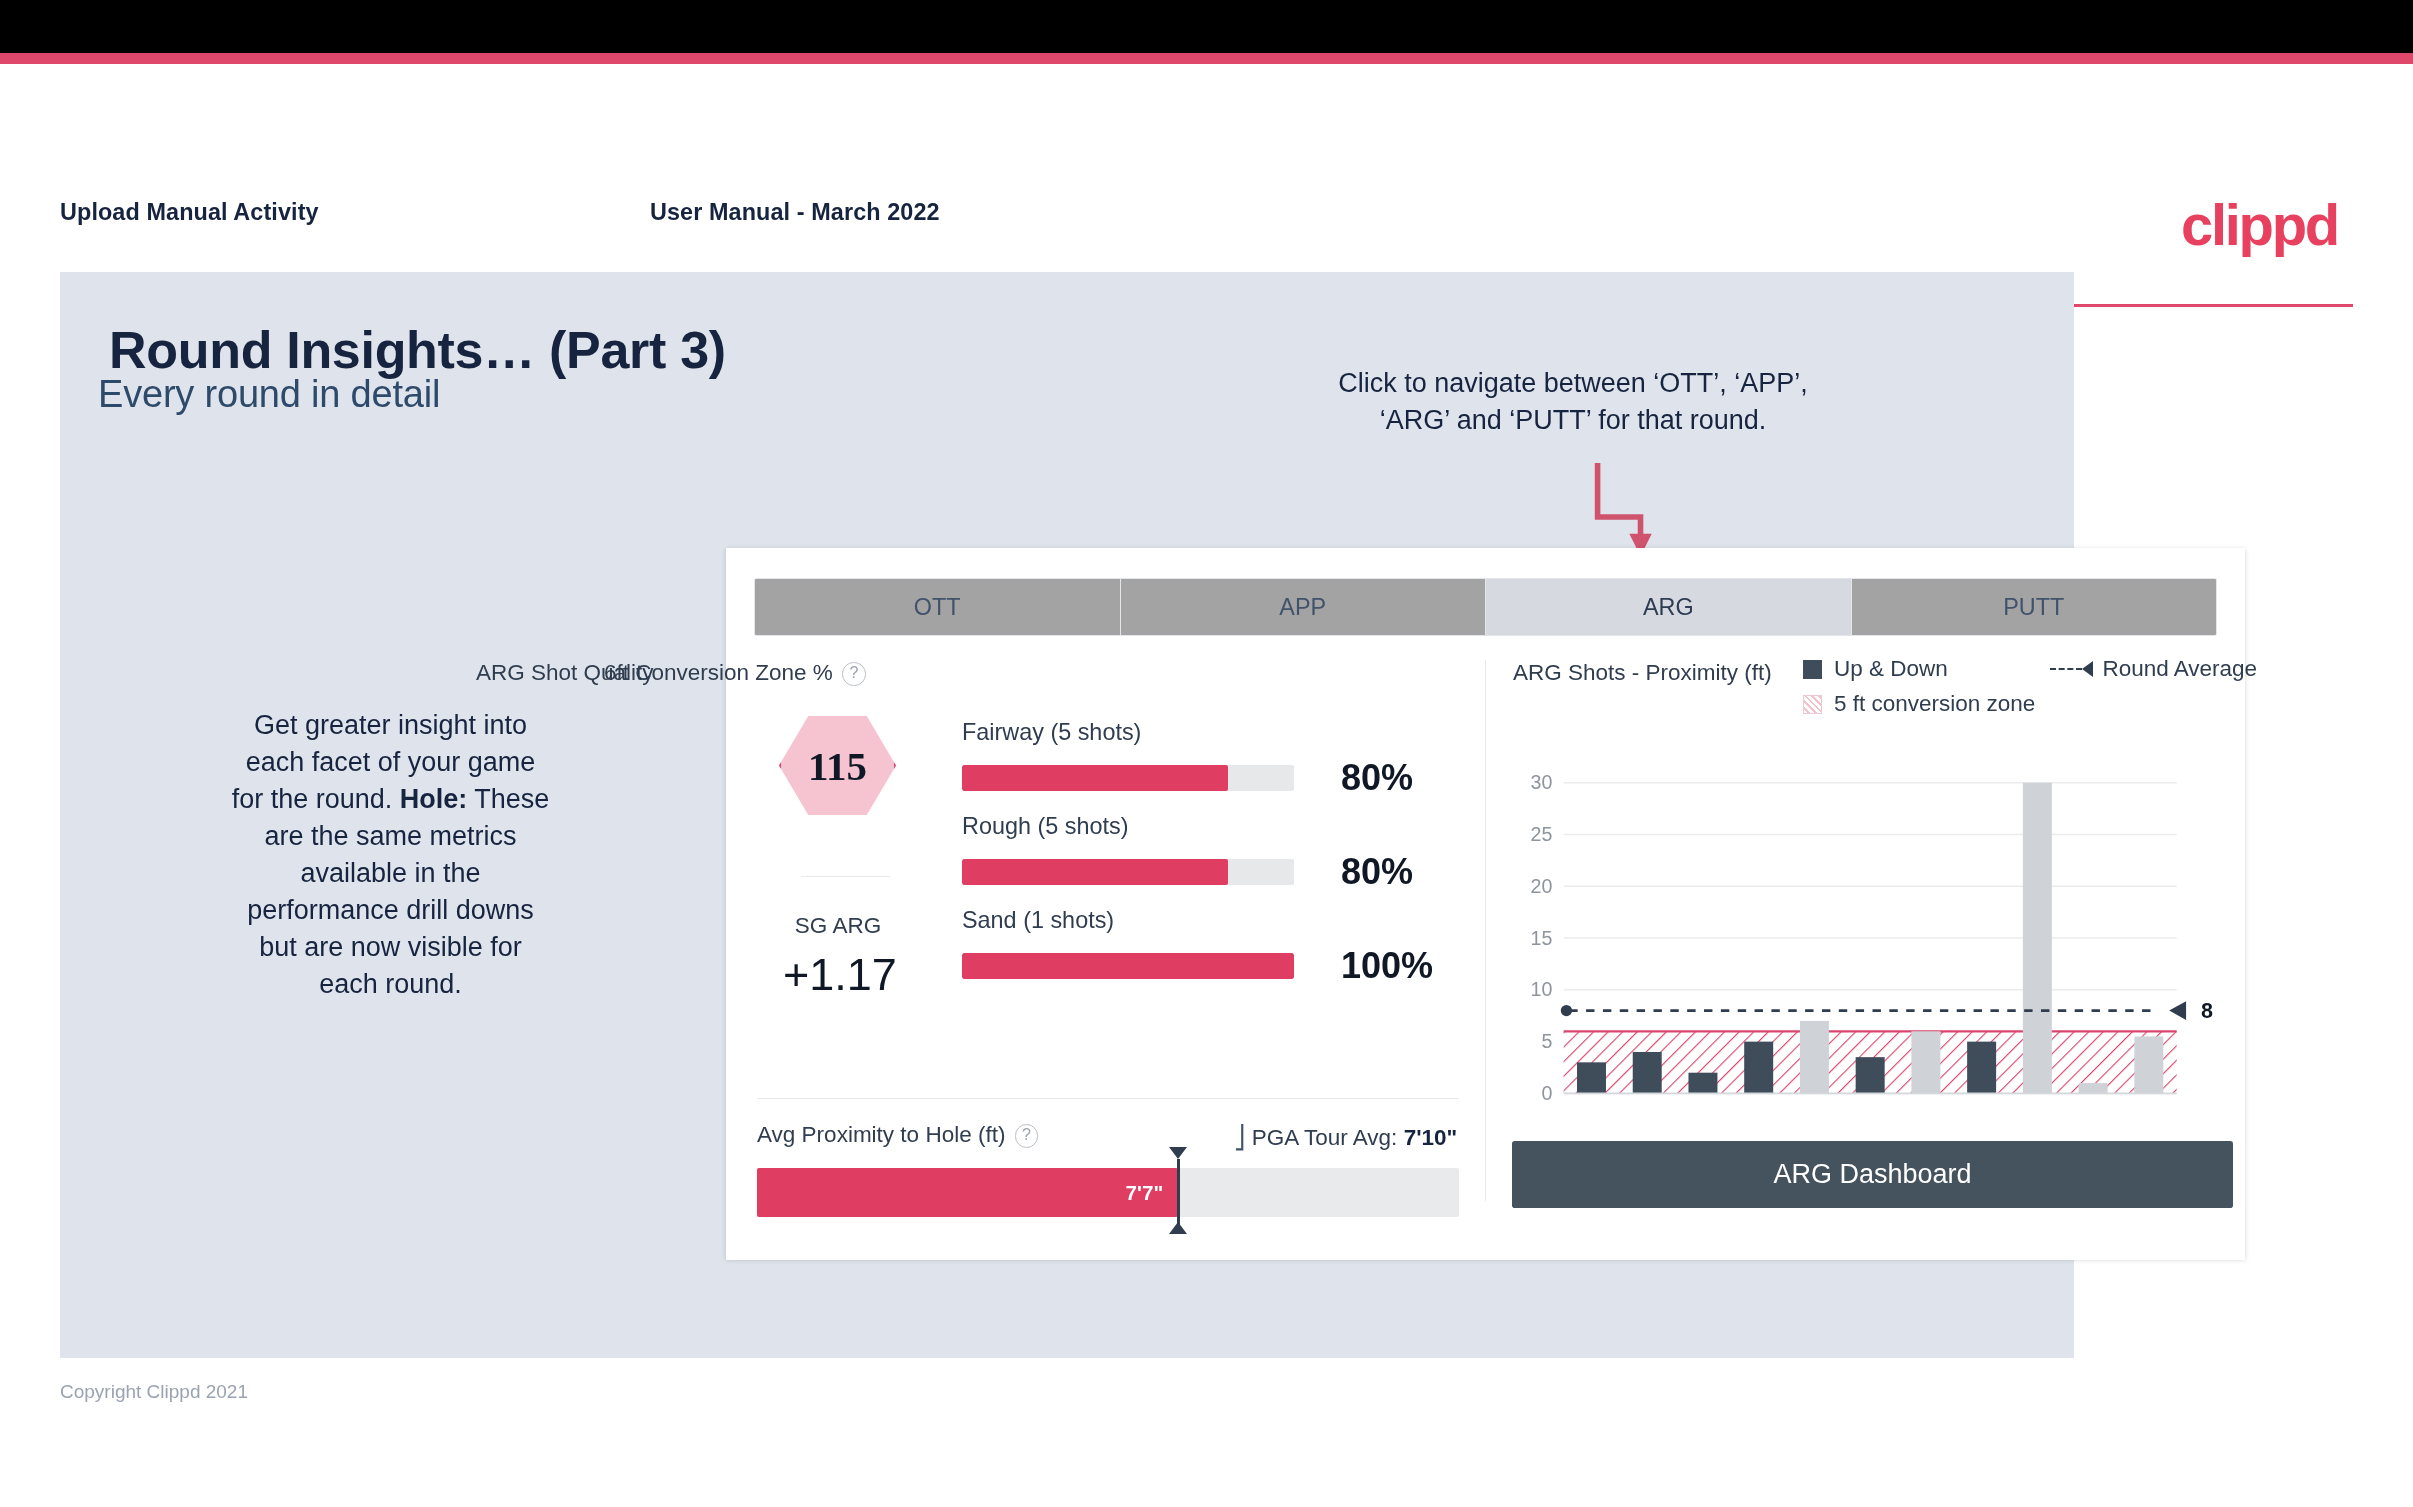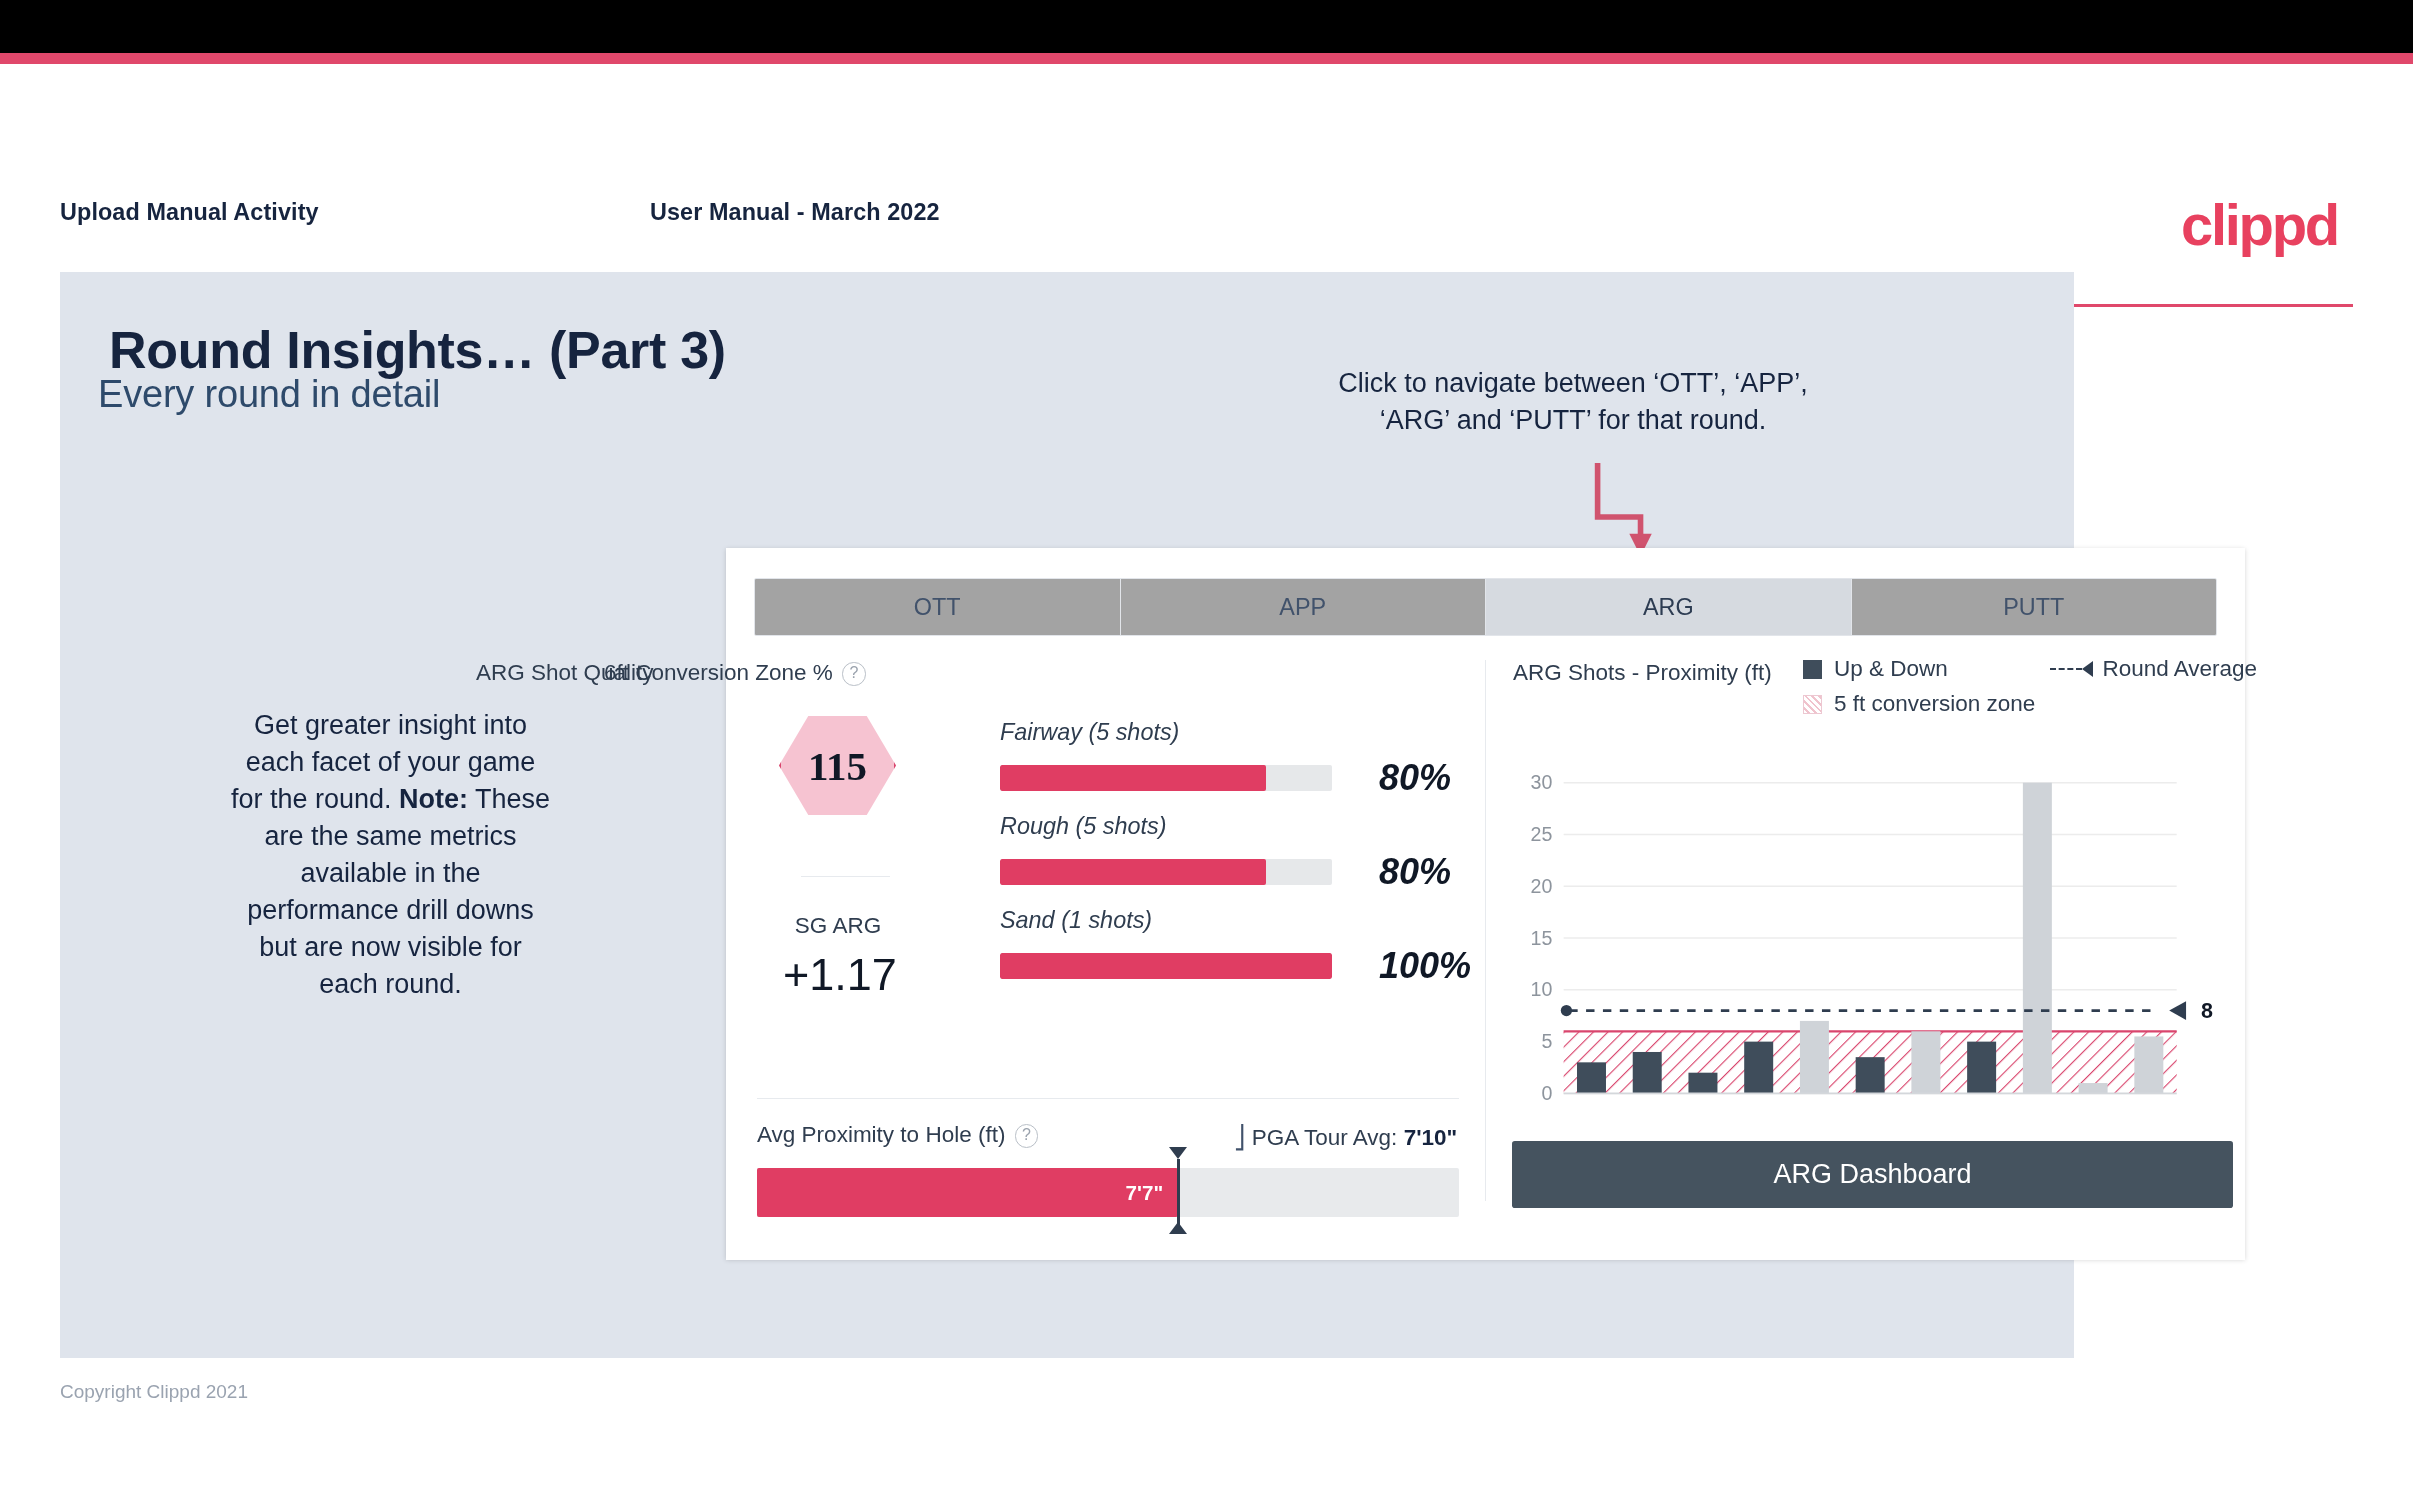--- a/index.html
+++ b/index.html
@@ -77,21 +77,21 @@
     width:117px; height:103px; background:#f6c3d1; border:2.8px solid #d9456d;
     clip-path: polygon(25% 2%, 75% 2%, 100% 50%, 75% 98%, 25% 98%, 0% 50%);
     display:flex; align-items:center; justify-content:center;
   }
   .hex-val { font-size:41px; font-weight:bold; color:#101826; }
 
   .hexdiv { position:absolute; left:801px; top:876px; width:89px; height:0.9px; background:#e7eaee; }
   .sg-label { position:absolute; left:782px; top:913px; width:112px; text-align:center; font-size:22.5px; color:#2f3d4f; }
   .sg-value { position:absolute; left:783px; top:949px; width:150px; font-size:45px; font-weight:normal; color:#101826; }
 
-  .conv-row { position:absolute; left:1000px; width:506px;font-style:italic; }
+  .conv-row { position:absolute; left:962px; width:506px; }
   .conv-name { font-size:23.4px; color:#2f3d4f; margin-bottom:11.2px; }
   .conv-bar-line { display:flex; align-items:center; }
   .conv-track { width:332px; height:26px; background:#e6e8ea; border-radius:1.9px; overflow:hidden; }
   .conv-fill { height:100%; background:#e03d63; border-radius:1.9px; }
   .conv-pct { margin-left:47px; font-size:36px; font-weight:bold; color:#101826; }
 
   .divider-h { position:absolute; left:757px; top:1098px; width:702px; height:0.9px; background:#e7eaee; }
 
   .prox-label { position:absolute; left:757px; top:1122px; }
   .pga { position:absolute; left:1234px; top:1124px; font-size:22.5px; color:#2f3d4f; }
@@ -144,21 +144,21 @@
     <div class="hdr-rule"></div>
   </div>
 
   <div class="panel"></div>
 
   <div class="title">Round Insights… (Part 3)</div>
   <div class="subtitle">Every round in detail</div>
 
   <div class="left-copy">
     <span>Get greater insight into each facet of your game for the round.</span>
-    <b>Note:</b><span> These are the same metrics available in the performance drill downs but are now visible for each round.</span>
+    <b>Hole:</b><span> These are the same metrics available in the performance drill downs but are now visible for each round.</span>
   </div>
 
   <div class="callout">Click to navigate between ‘OTT’, ‘APP’, ‘ARG’ and ‘PUTT’ for that round.</div>
 
   <svg class="arrow-svg" width="84" height="103" viewBox="0 0 90 110">
     <path d="M6,4 L6,62 L52,62 L52,86" stroke="#d0536e" stroke-width="6" fill="none"></path>
     <path d="M52,104 L40,80 L64,80 Z" fill="#d0536e"></path>
   </svg>
 
   <div class="footer">Copyright Clippd 2021</div>

